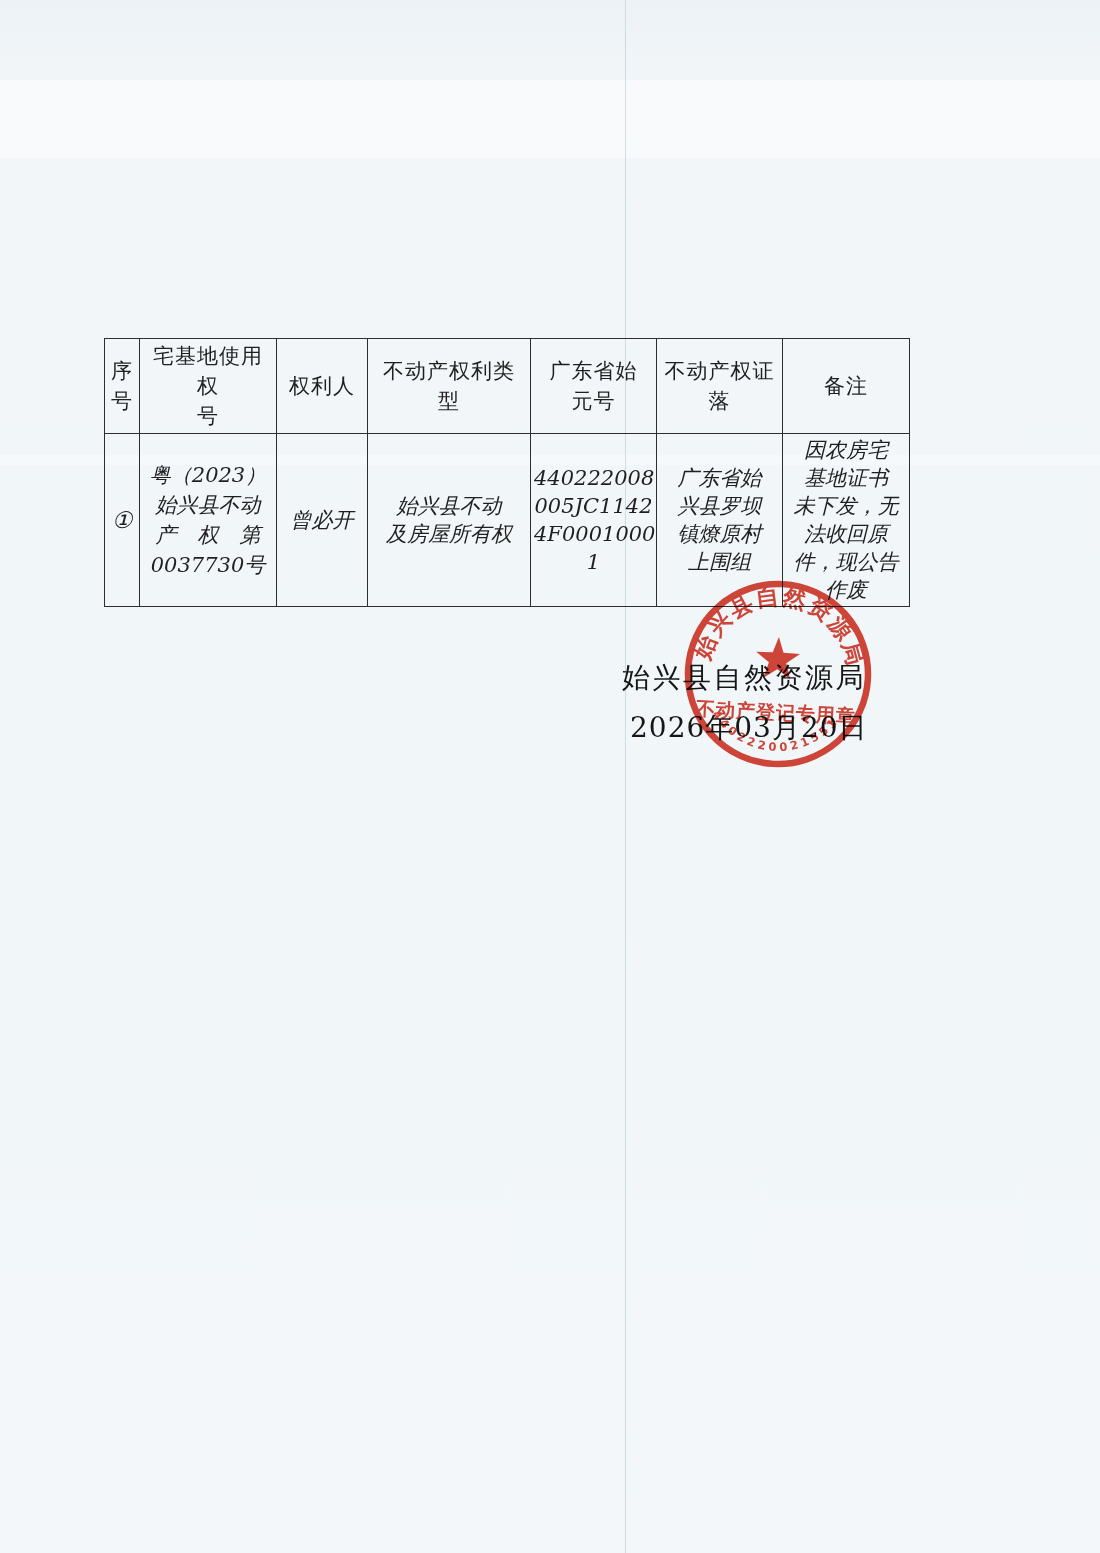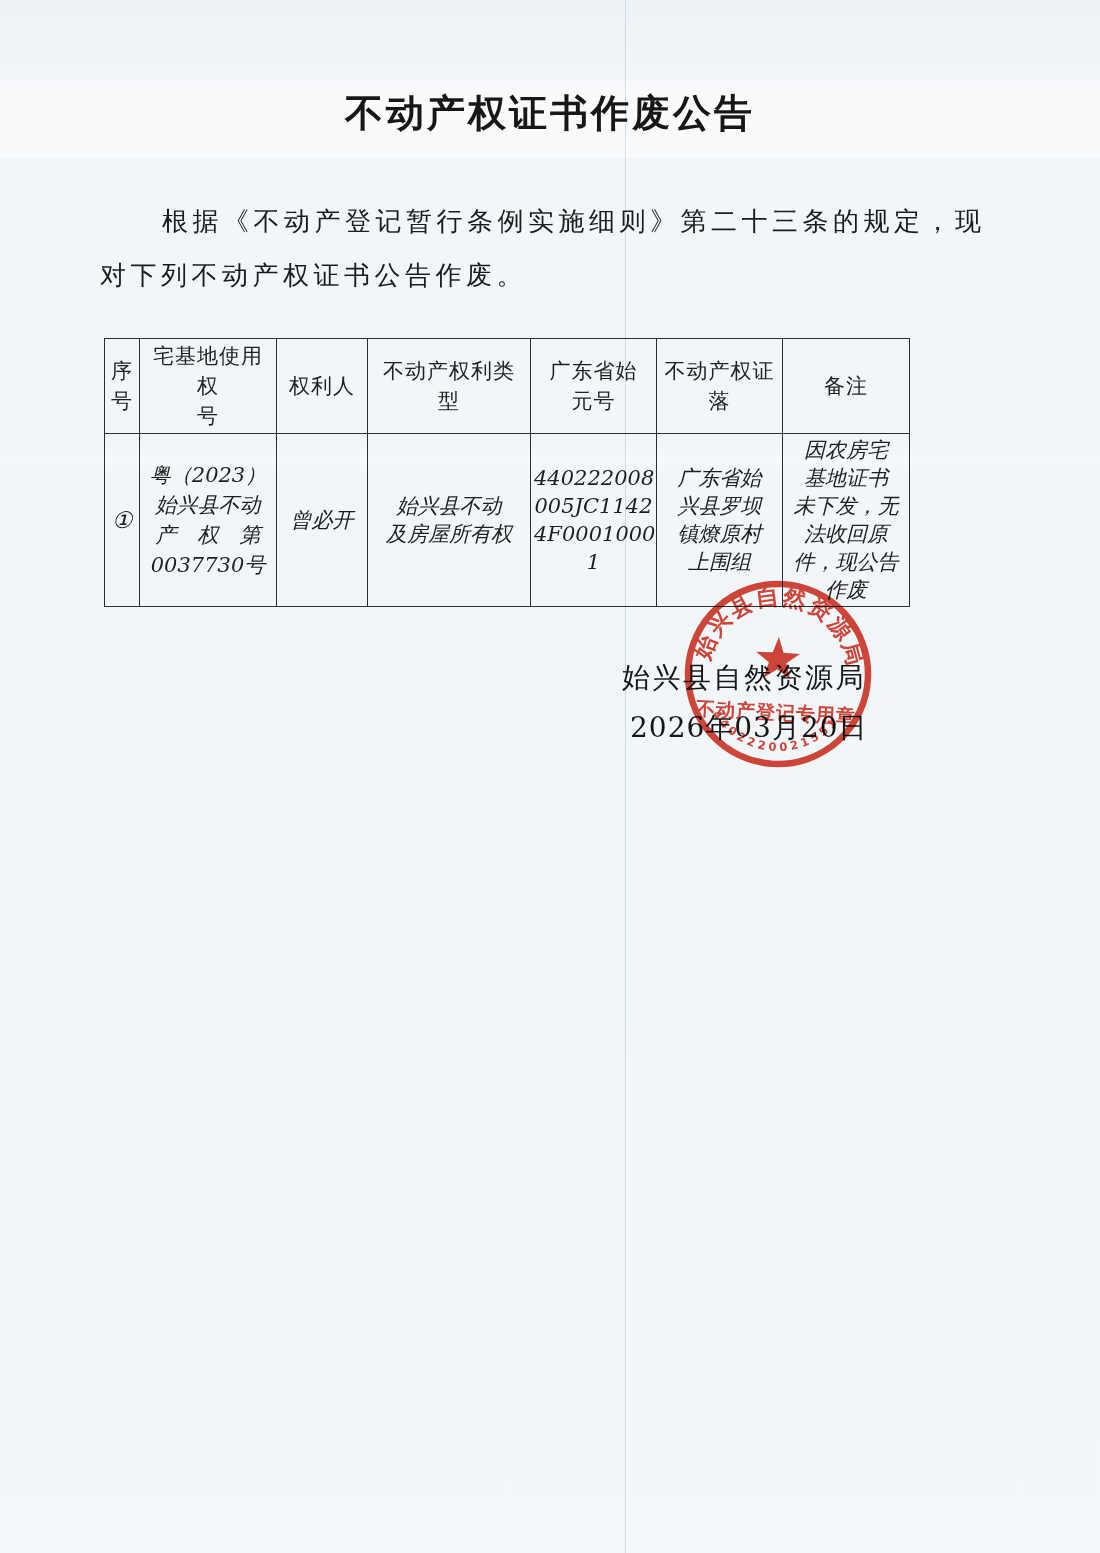--- a/index.html
+++ b/index.html
@@ -111,24 +111,21 @@
 </style>
 </head>
 <body>
 
 <div class="page">
 
   <div class="band b1"></div>
   <div class="band b2"></div>
   <div class="scan-line"></div>
 
-  <h1 class="doc-title">不动产权证书作废公告</h1>
-
-  <p class="doc-paragraph">根据《不动产登记暂行条例实施细则》第二十三条的规定，现
-对下列不动产权证书公告作废。</p>
+
 
   <table class="cert-table">
     <colgroup>
       <col style="width:35px">
       <col style="width:137px">
       <col style="width:91px">
       <col style="width:163px">
       <col style="width:126px">
       <col style="width:126px">
       <col style="width:127px">

